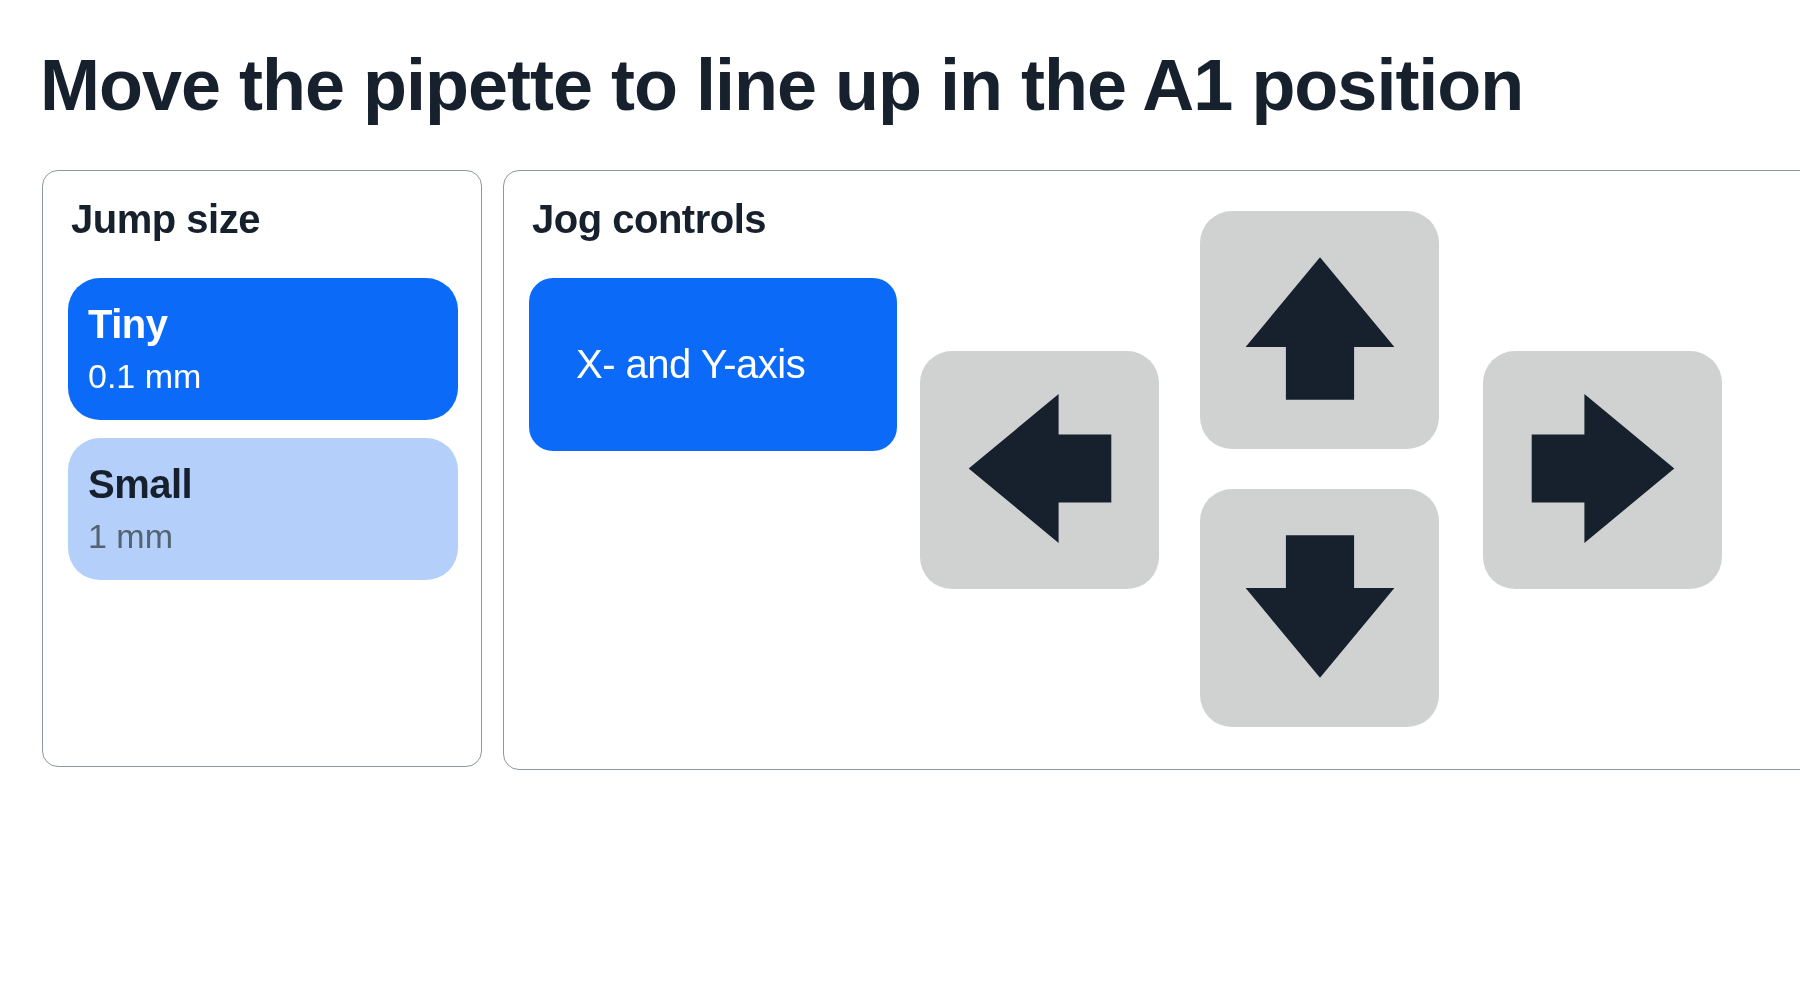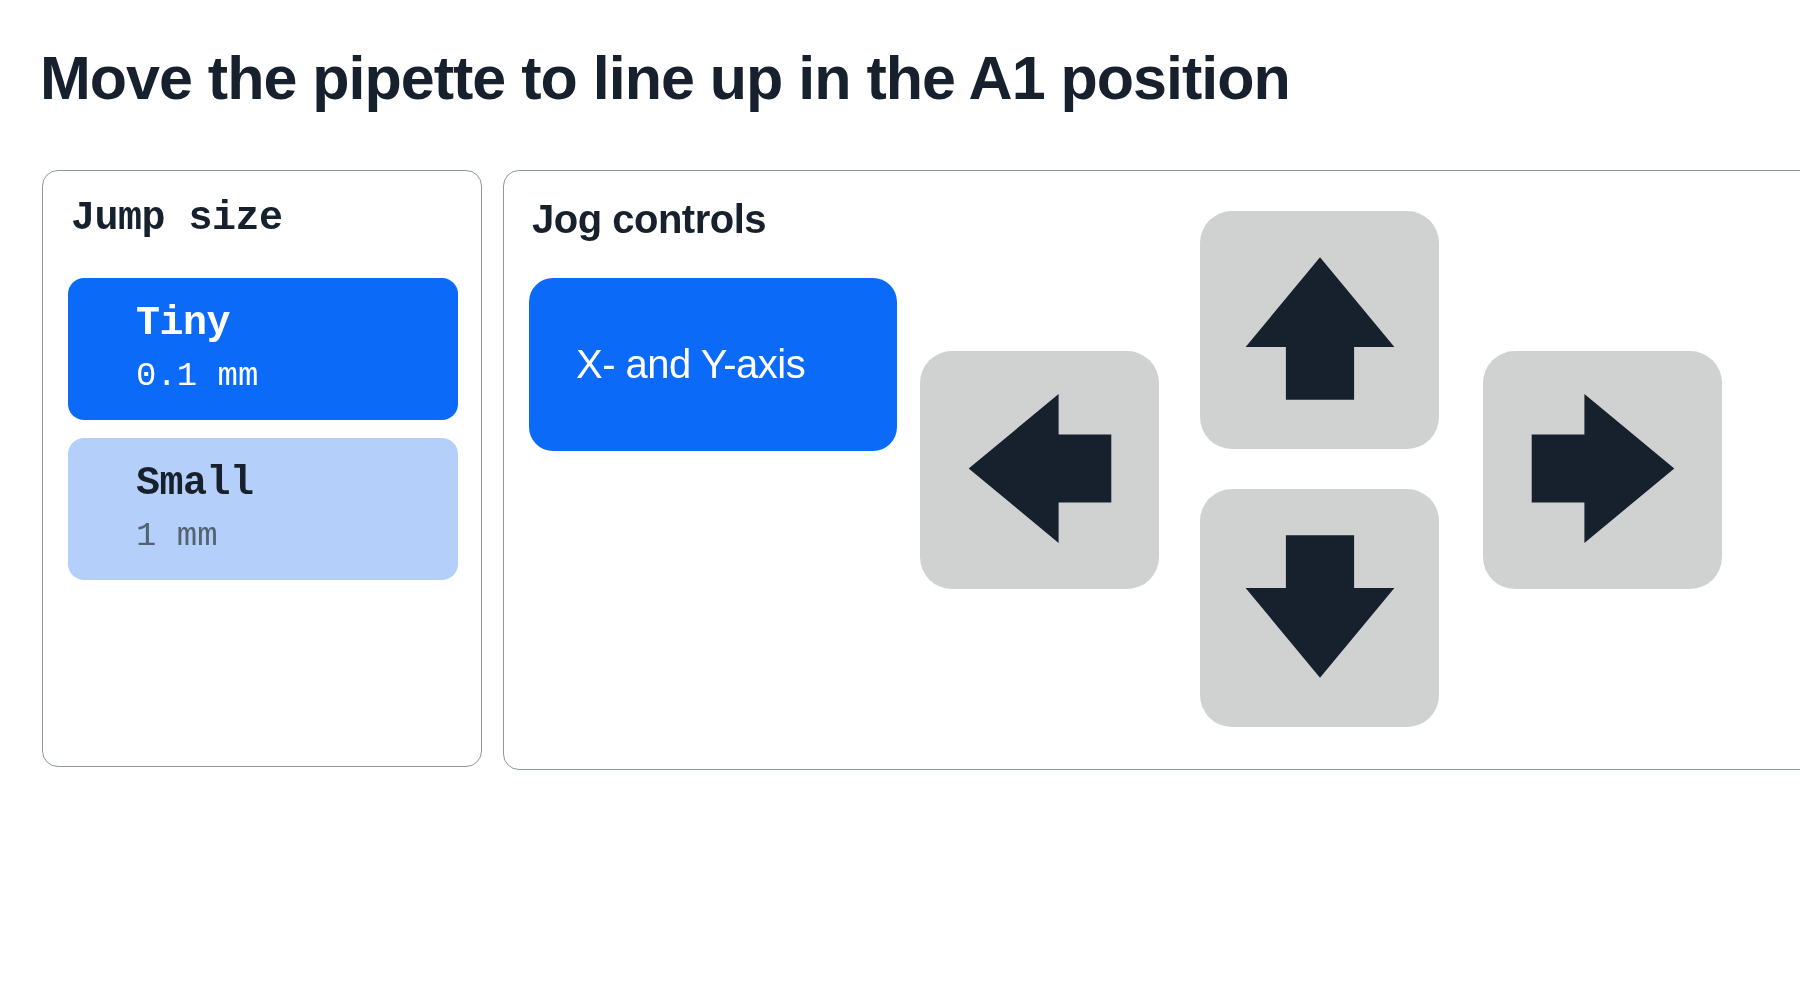--- a/index.html
+++ b/index.html
@@ -11,45 +11,45 @@
     --card-border:#8f979f;
     --selected-text:#ffffff;
   }
   *{margin:0;padding:0;box-sizing:border-box;}
   html,body{background:#ffffff;}
   body{font-family:"Liberation Sans",sans-serif;}
   .page{position:relative;width:1800px;height:984px;background:#ffffff;overflow:hidden;}
 
   .title{
     position:absolute;left:40px;top:42px;
-    font-size:61px;font-weight:700;line-height:1.2;
+    font-size:72px;font-weight:700;line-height:1.2;
     letter-spacing:-1px;color:var(--dark-text);
     white-space:nowrap;
   }
 
   .card{
     position:absolute;background:#ffffff;
     border:1px solid var(--card-border);
     border-radius:16px;
   }
-  .card-left{left:42px;top:170px;width:440px;height:597px;font-family:Liberation Mono, monospace;}
+  .card-left{left:42px;top:170px;width:440px;height:597px;}
   .card-right{left:503px;top:170px;width:1352px;height:600px;}
 
   .card-heading{
     position:absolute;left:28px;top:24px;
     font-size:40px;font-weight:700;letter-spacing:-0.5px;
     color:var(--dark-text);line-height:1.2;white-space:nowrap;
   }
 
   .jump-btn{
     position:absolute;left:25px;width:390px;height:142px;
-    border:none;border-radius:16px;cursor:pointer;
+    border:none;border-radius:32px;cursor:pointer;
     background:var(--light-blue);
     display:flex;flex-direction:column;justify-content:center;
-    align-items:flex-start;gap:12px;padding-left:68px;
+    align-items:flex-start;gap:12px;padding-left:20px;
     font-family:inherit;text-align:left;
   }
   .jump-btn .btn-label{
     font-size:40px;font-weight:700;letter-spacing:-0.5px;
     color:var(--dark-text);line-height:1.1;
   }
   .jump-btn .btn-value{
     font-size:34px;font-weight:400;
     color:var(--secondary-text);line-height:1.1;
   }

